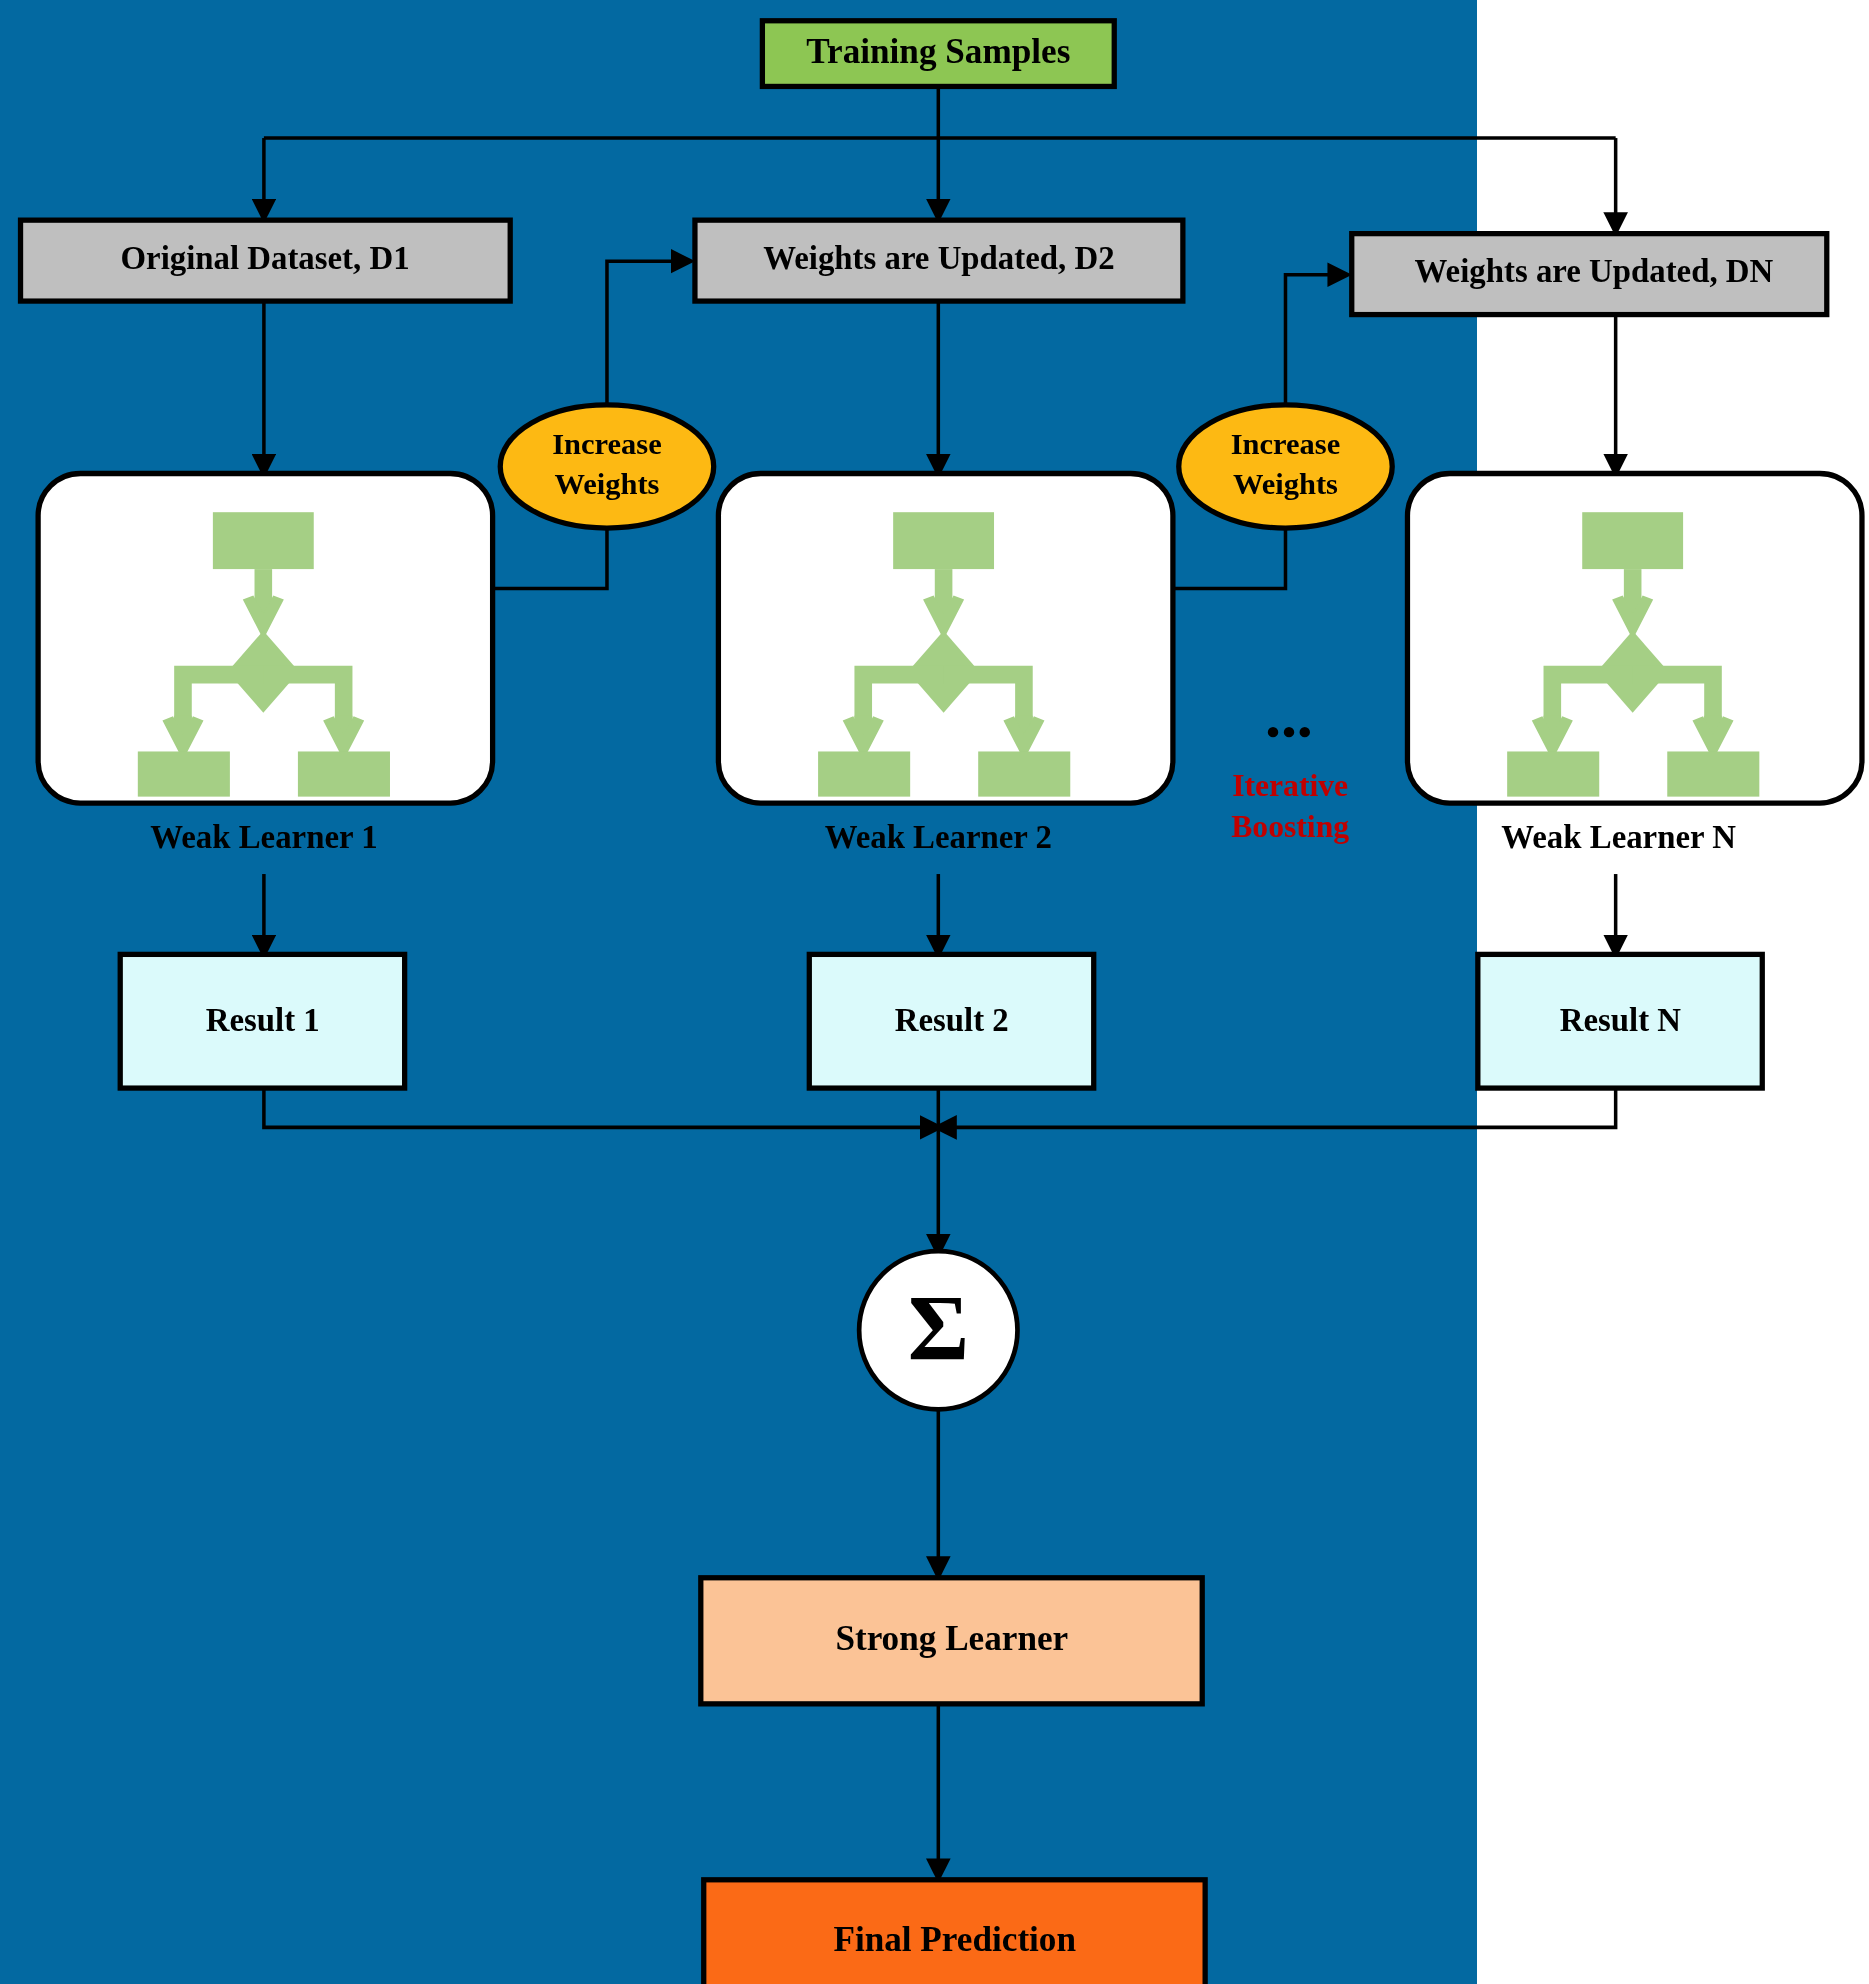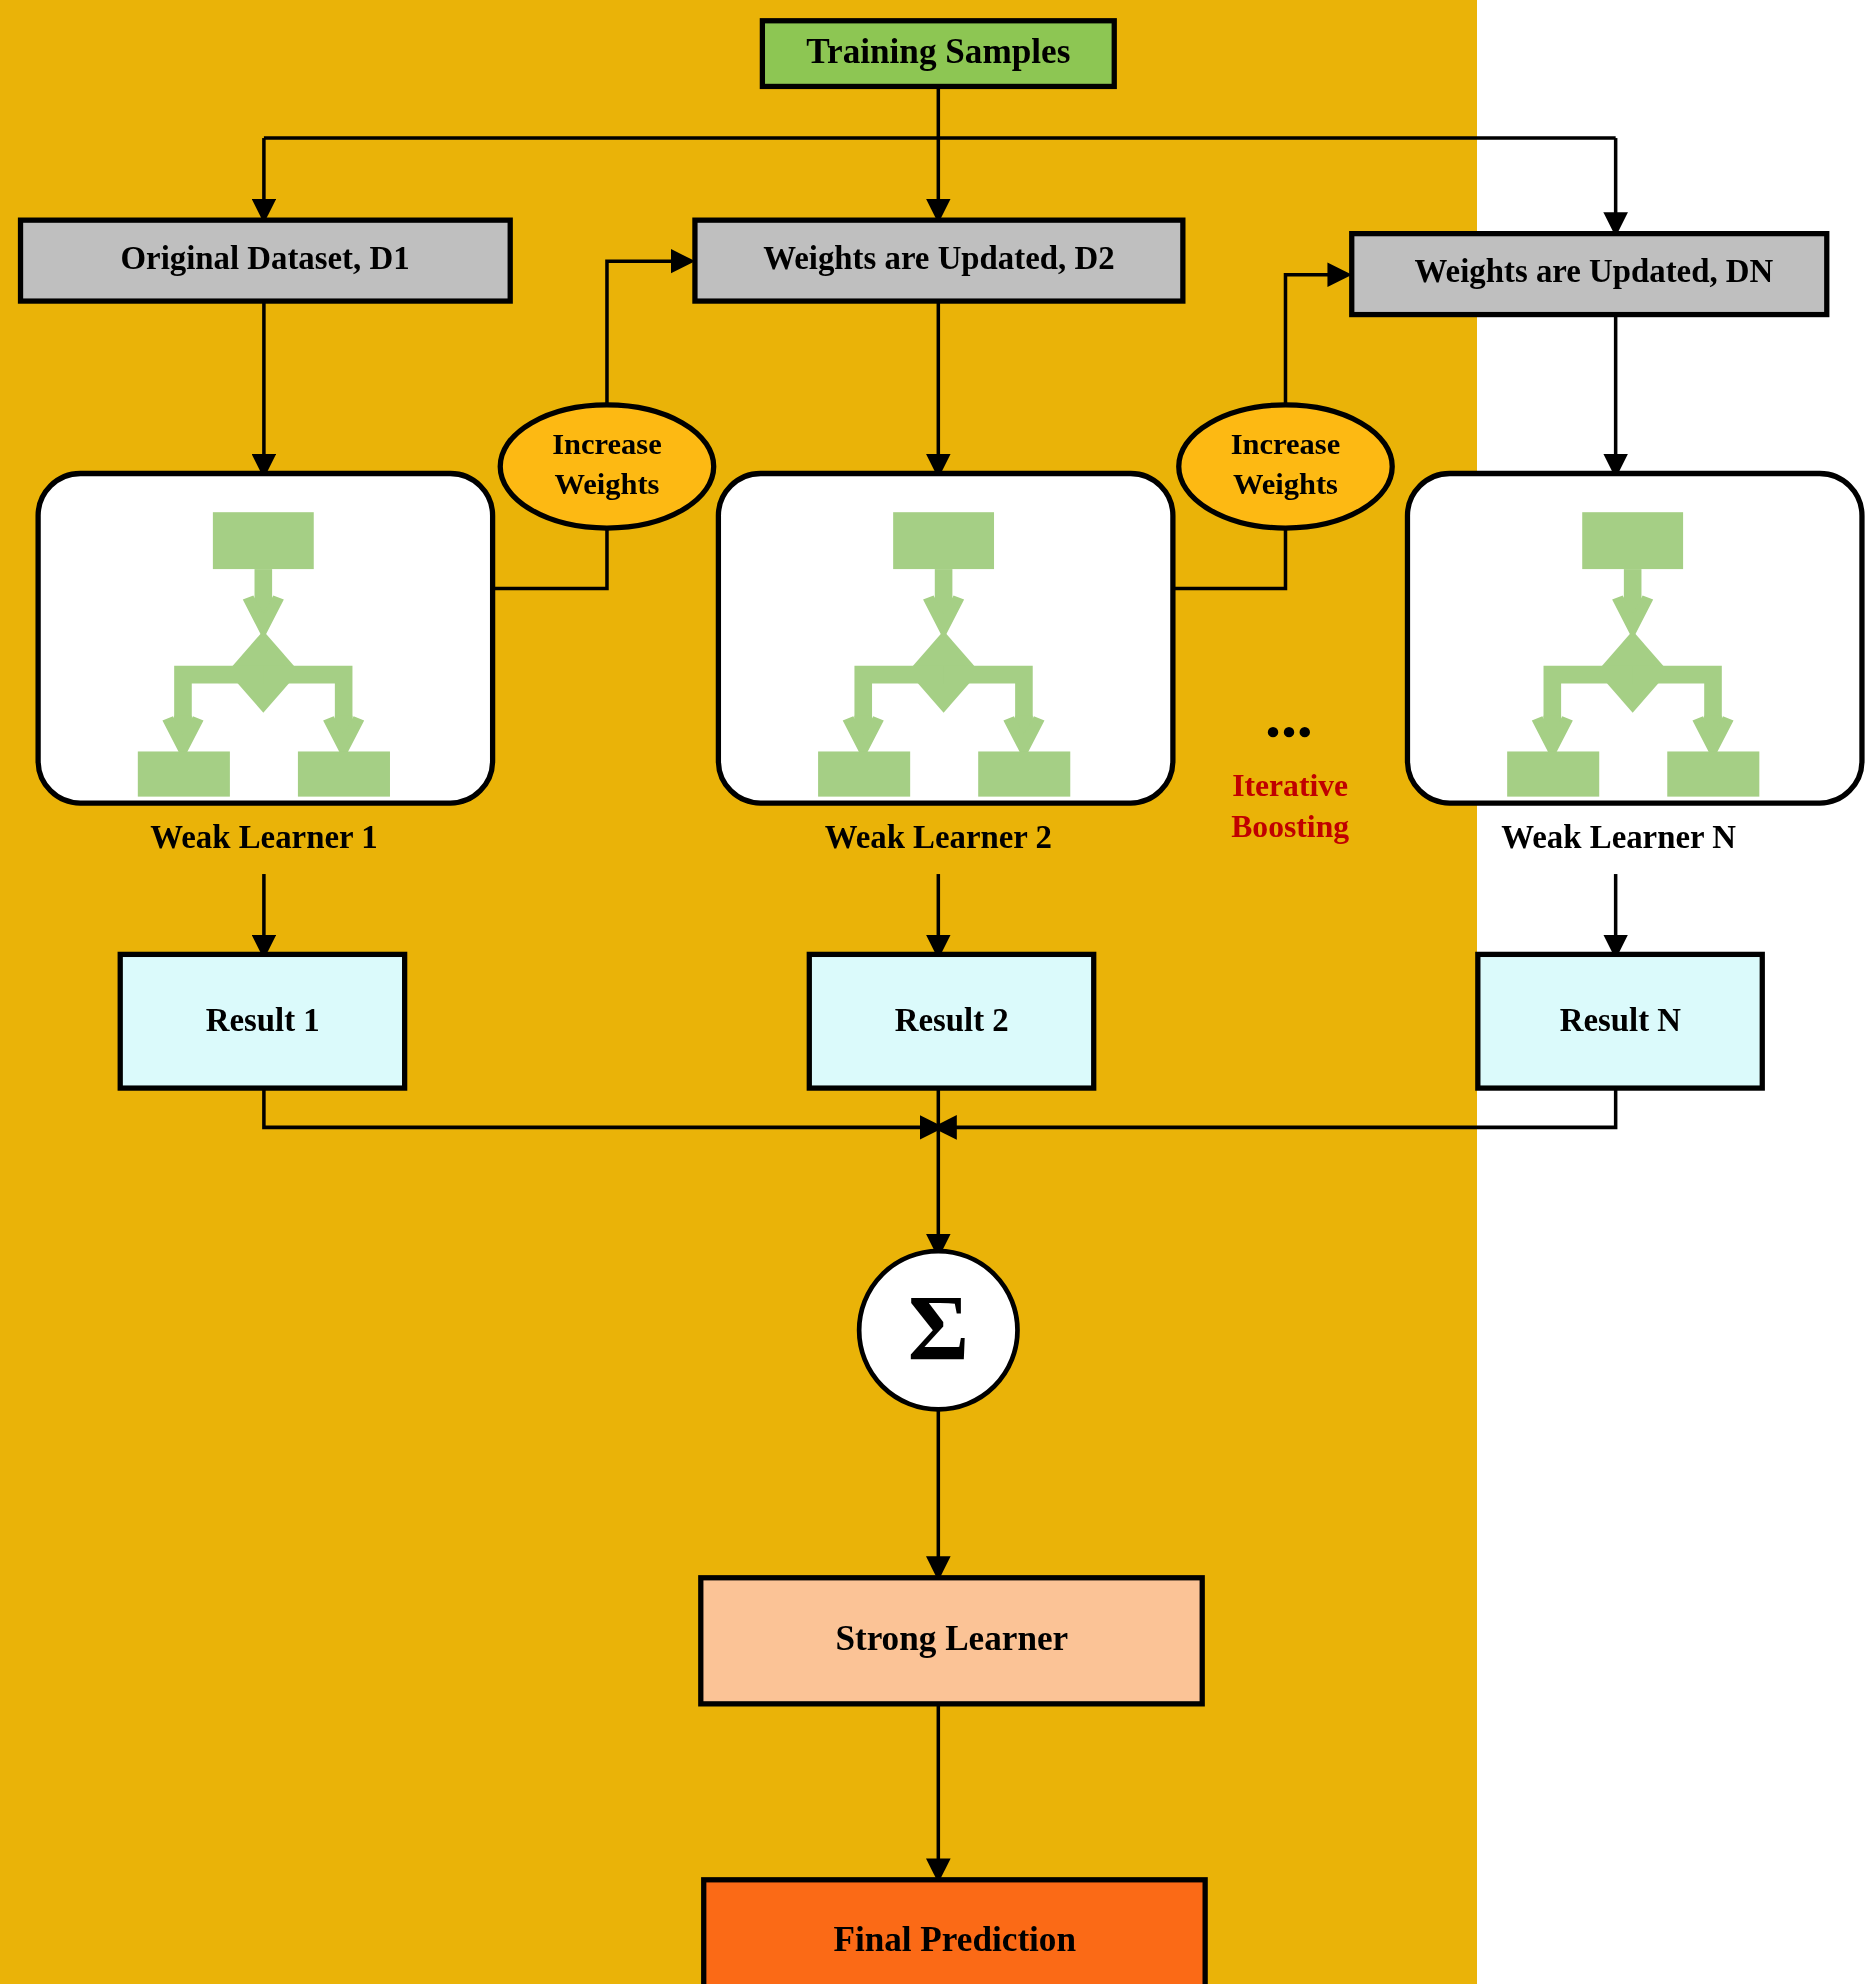--- a/index.html
+++ b/index.html
@@ -10,21 +10,21 @@
   body {
     width: 1869px;
     height: 1985px;
     font-family: "Liberation Serif", "DejaVu Serif", serif;
     overflow: hidden;
   }
   #diagram-root {
     position: relative;
     width: 1477px;
     height: 1985px;
-    background: #eab308;
+    background: #0369a1;
   }
   svg#flow {
     position: absolute;
     top: 0;
     left: 0;
     width: 1869px;
     height: 1985px;
     display: block;
   }
   .node-text {

